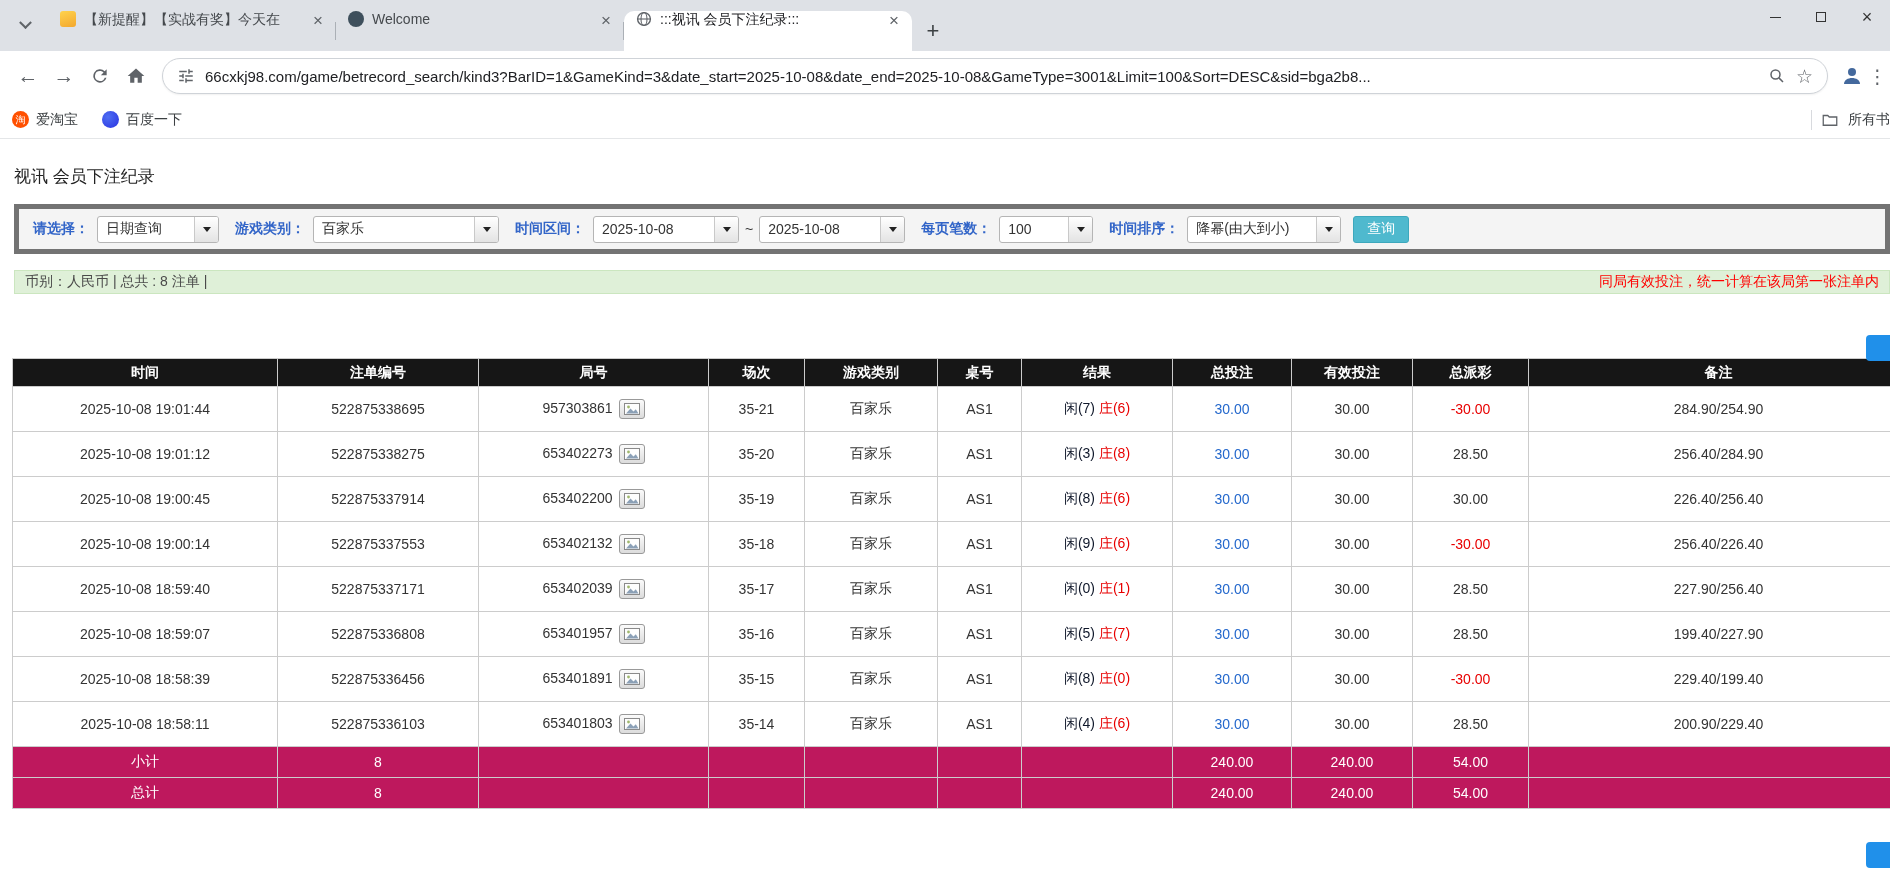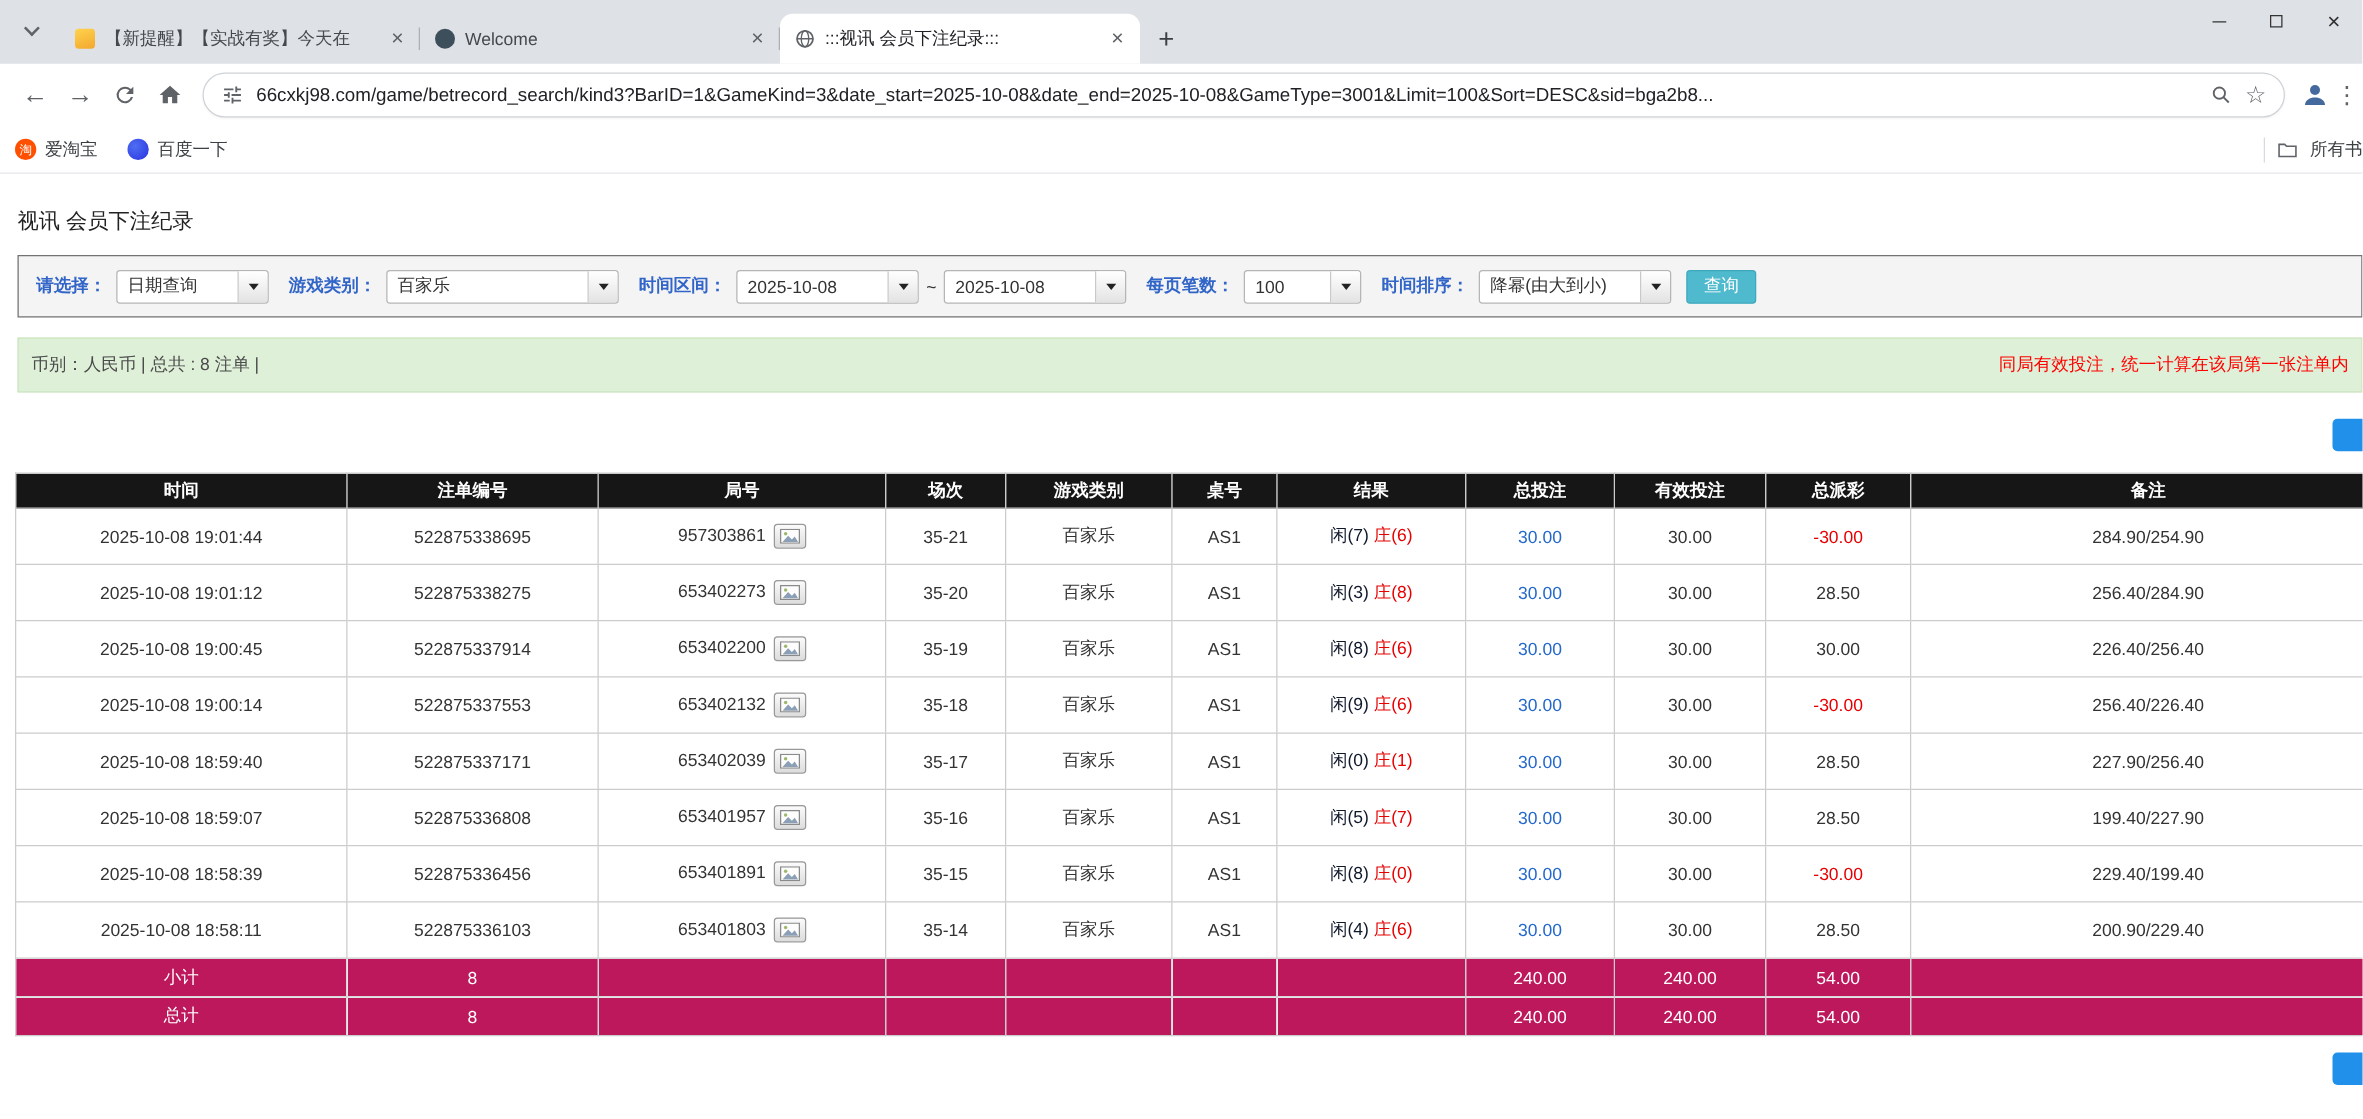--- a/index.html
+++ b/index.html
@@ -3,21 +3,21 @@
 <meta charset="utf-8">
 <style>
   * { box-sizing: border-box; margin: 0; padding: 0; }
   html, body { width: 1890px; height: 895px; overflow: hidden; }
   body { font-family: "Liberation Sans", "DejaVu Sans", sans-serif; background: #fff; position: relative; }
 
   
   .tabbar { height: 51px; background: #dee1e6; display: flex; align-items: flex-end; padding-left: 8px; position: relative; }
   .tabsearch { width: 30px; height: 30px; align-self: center; margin: 0 8px 0 2px; background: none; border: none; border-radius: 50%; display: flex; align-items: center; justify-content: center; cursor: pointer; }
   .chev { width: 9px; height: 9px; border-right: 2px solid #5f6368; border-bottom: 2px solid #5f6368; transform: rotate(45deg) translate(-2px,-2px); }
-  .tab { width: 288px; height: 40px; display: flex; align-items: center; gap: 8px; padding: 0 8px 0 12px; font-size: 14px; color: #45494d; position: relative; border-radius: 10px 10px 0 0; cursor: pointer; }
+  .tab { width: 288px; height: 40px; display: flex; gap: 8px; padding: 0 8px 0 12px; font-size: 14px; color: #45494d; position: relative; border-radius: 10px 10px 0 0; cursor: pointer; }
   .tab:not(.active)::after { content: ""; position: absolute; right: 0; top: 11px; height: 18px; width: 1px; background: #abb0b6; }
   .tab.active { background: #fff; color: #202124; }
   .tab-title { flex: 1; white-space: nowrap; overflow: hidden; }
   .tab-close { width: 20px; height: 20px; border-radius: 50%; font-size: 17px; line-height: 19px; text-align: center; color: #5f6368; flex: 0 0 auto; cursor: pointer; }
   .fav { width: 16px; height: 16px; flex: 0 0 auto; display: flex; align-items: center; justify-content: center; }
   .fav-yellow { background: linear-gradient(160deg, #ffd34d, #f3a72e); border-radius: 3px; }
   .fav-dark { background: #3e4f5c; border-radius: 50%; }
   .newtab { width: 30px; height: 30px; margin: 0 0 5px 6px; background: none; border: none; border-radius: 50%; font-size: 22px; color: #3c4043; line-height: 26px; cursor: pointer; }
   .wincontrols { position: absolute; top: 0; right: 0; display: flex; }
   .winbtn { width: 46px; height: 34px; display: flex; align-items: center; justify-content: center; color: #333; cursor: pointer; }
@@ -39,31 +39,31 @@
   .bookmarks { height: 38px; display: flex; align-items: center; padding: 0 12px; gap: 24px; border-bottom: 1px solid #e4e6e8; background: #fff; font-size: 14px; color: #3c4043; }
   .bm { display: flex; align-items: center; gap: 7px; cursor: pointer; white-space: nowrap; }
   .bm-taobao { width: 17px; height: 17px; border-radius: 50%; background: #ff5000; color: #fff; font-size: 10px; display: flex; align-items: center; justify-content: center; }
   .bm-baidu { width: 17px; height: 17px; border-radius: 50%; background: radial-gradient(circle at 35% 35%, #4e6ef2, #2932e1); }
   .bm-right { margin-left: auto; display: flex; align-items: center; gap: 9px; margin-right: -26px; }
   .vsep { width: 1px; height: 20px; background: #d8dade; }
 
   
   .page-title { margin: 26px 0 0 14px; font-size: 17px; color: #222; font-weight: 500; }
 
-  .filterbar { margin: 16px 0 0 14px; width: 1876px; height: 50px; background: #f4f4f4; border: 1px solid #737373; display: flex; align-items: center; padding: 0 14px; font-size: 14px; }
+  .filterbar { margin: 16px 0 0 14px; width: 1876px; height: 50px; background: #f4f4f4; border: 5px solid #737373; display: flex; align-items: center; padding: 0 14px; font-size: 14px; }
   .flabel { color: #3265c8; font-weight: bold; margin: 0 8px 0 16px; white-space: nowrap; }
   .flabel.first { margin-left: 0; }
   .combo { display: flex; height: 27px; background: #fff; border: 1px solid #b5b5b5; border-radius: 3px; overflow: hidden; align-items: stretch; cursor: pointer; }
   .combo-text { display: flex; align-items: center; padding: 0 8px; color: #333; white-space: nowrap; text-align: right; }
   .combo-btn { width: 24px; border-left: 1px solid #c9c9c9; background: linear-gradient(#fff, #e3e3e3); display: flex; align-items: center; justify-content: center; }
   .tri { width: 0; height: 0; border-left: 4px solid transparent; border-right: 4px solid transparent; border-top: 5px solid #222; }
   .tilde { margin: 0 6px; color: #333; }
   .search-btn { margin-left: 12px; height: 27px; padding: 0 13px; background: #4fb9ce; border: 1px solid #3da8bd; border-radius: 3px; color: #fff; font-size: 14px; cursor: pointer; }
 
-  .summary { margin: 16px 0 0 14px; width: 1876px; height: 44px; background: #dff0d8; border: 1px solid #cbe6bf; display: flex; align-items: center; justify-content: space-between; padding: 0 10px; font-size: 14px; color: #4a4a4a; }
+  .summary { margin: 16px 0 0 14px; width: 1876px; height: 24px; background: #dff0d8; border: 1px solid #cbe6bf; display: flex; align-items: center; justify-content: space-between; padding: 0 10px; font-size: 14px; color: #4a4a4a; }
   .summary-right { color: #f00; white-space: nowrap; }
 
   .fab { position: absolute; right: -18px; width: 42px; height: 26px; background: #2090ea; border: none; border-radius: 4px; cursor: pointer; }
   .fab-top { top: 335px; }
   .fab-bottom { top: 842px; }
 
   table.bet { margin: 64px 0 0 12px; border-collapse: collapse; table-layout: fixed; width: 1896px; font-size: 14px; }
   .bet th { background: #161616; color: #fff; height: 28px; font-weight: bold; border: 1px solid #ccc; text-align: center; }
   .bet td { height: 45px; border: 1px solid #ccc; text-align: center; color: #333; background: #fff; overflow: hidden; white-space: nowrap; }
   .bet tr.sumrow td { background: #be185d; color: #fff; height: 31px; }

